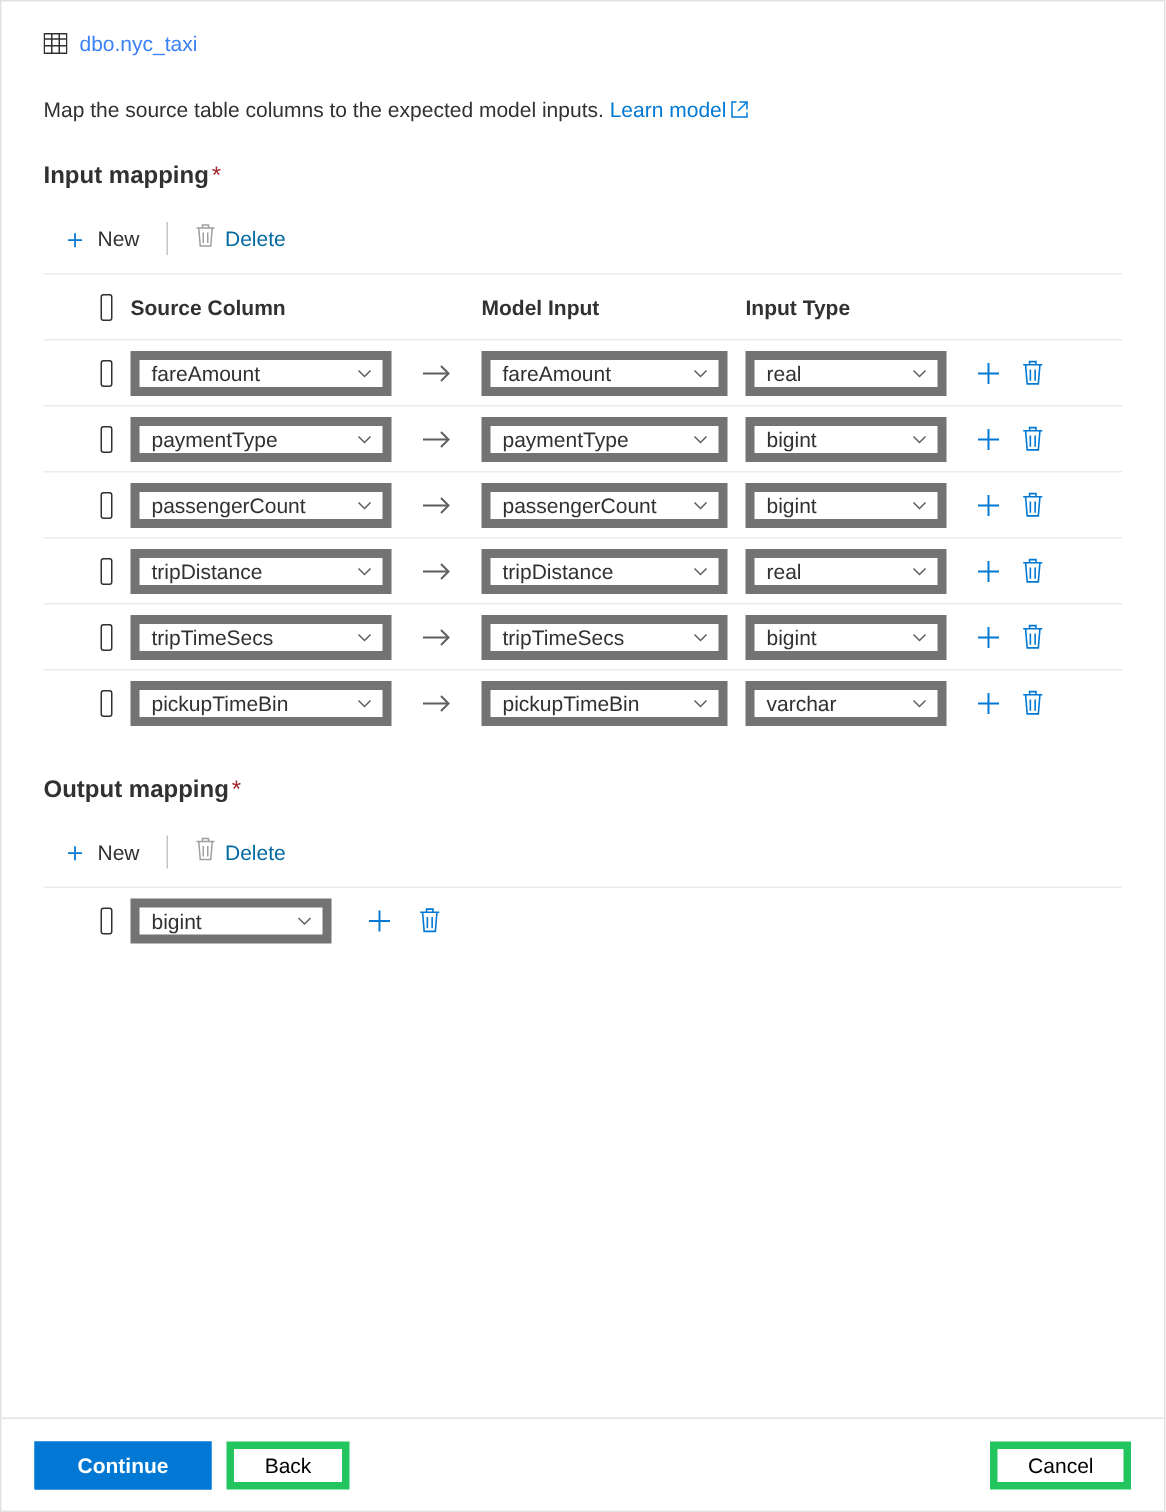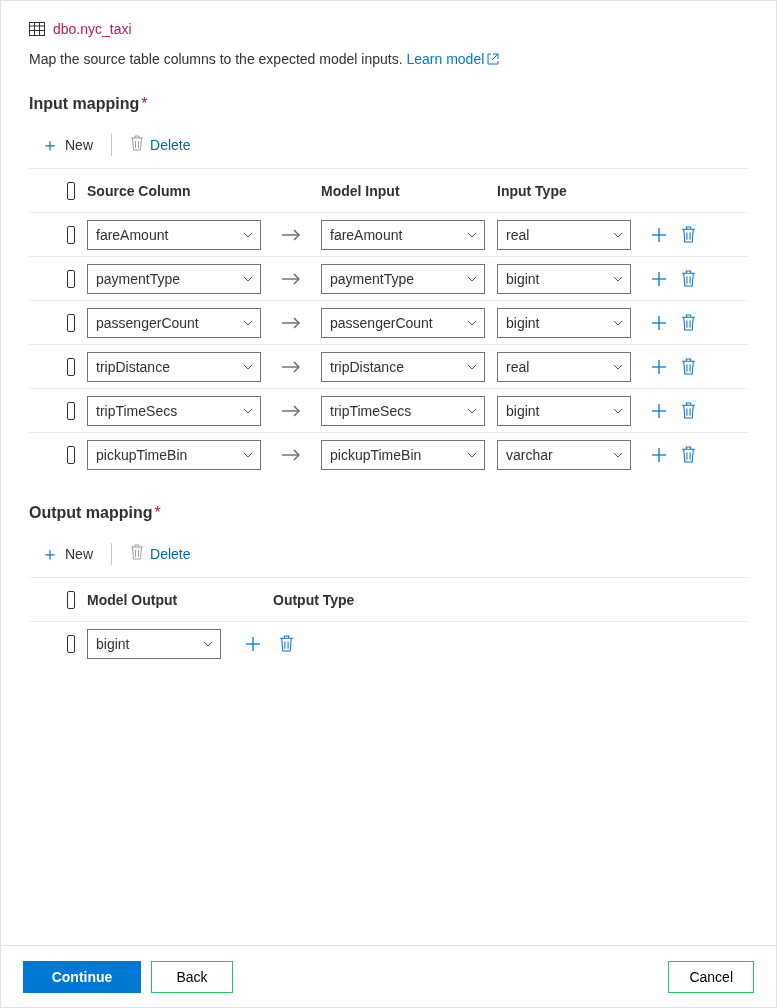--- a/index.html
+++ b/index.html
@@ -21,22 +21,22 @@
     .title {
       font-size: 20px;
       font-weight: 600;
       color: #323130;
       margin-bottom: 10px;
     }
     .subtitle-row {
       display: flex;
       align-items: center;
       gap: 8px;
-      margin-bottom: 14px;
-      color: #be185d;
+      margin-bottom: 28px;
+      color: #3b82f6;
     }
     .table-icon svg { display: block; }
     .description {
       margin-bottom: 28px;
       color: #323130;
     }
     .link {
       color: #0078d4;
       text-decoration: none;
       cursor: pointer;
@@ -102,21 +102,21 @@
       height: 18px;
       border: 1px solid #323130;
       border-radius: 2px;
       background: #fff;
       cursor: pointer;
     }
     .combo {
       position: relative;
       width: 100%;
       height: 30px;
-      border: 1px solid #737373;
+      border: 6px solid #737373;
       background: #fff;
       display: flex;
       align-items: center;
       padding: 0 24px 0 8px;
       cursor: pointer;
       font-size: 14px;
       color: #323130;
     }
     .combo .chev {
       position: absolute;
@@ -144,21 +144,21 @@
       border-top: 1px solid #e1e1e1;
       display: flex;
       align-items: center;
       padding: 0 22px;
       gap: 10px;
       background: #fff;
     }
     .btn {
       height: 32px;
       padding: 0 20px;
-      border: 1px solid #22c55e;
+      border: 5px solid #22c55e;
       background: #fff;
       font-size: 14px;
       cursor: pointer;
       min-width: 82px;
     }
     .btn.primary {
       background: #0078d4;
       border-color: #0078d4;
       color: #fff;
       font-weight: 600;
@@ -529,28 +529,20 @@
       <span>
         <svg width="14" height="16" viewBox="0 0 14 16">
             <path d="M1 3h12M5 3V1h4v2M2.5 3l1 12h7l1-12M5.5 6v7M8.5 6v7" fill="none" stroke="#a19f9d" stroke-width="1"></path>
           </svg>
       </span>
       <span>Delete</span>
     </div>
   </div>
 
   <div class="grid out-grid">
-    <div class="grid-header">
-      <div class="cell c-check">
-          <div class="chk"></div>
-        </div>
-      <div class="cell c-out-name">Model Output</div>
-      <div class="cell c-out-type">Output Type</div>
-      <div class="cell c-out-act"></div>
-    </div>
     <div id="output-rows">
         <div class="grid-row">
           <div class="cell c-check">
             <div class="chk"></div>
           </div>
           <div class="cell c-out-type">
             <div class="combo">
               <span>bigint</span>
               <svg class="chev" width="12" height="12" viewBox="0 0 12 12">
                 <path d="M2 4l4 4 4-4" fill="none" stroke="#605e5c" stroke-width="1"></path>

